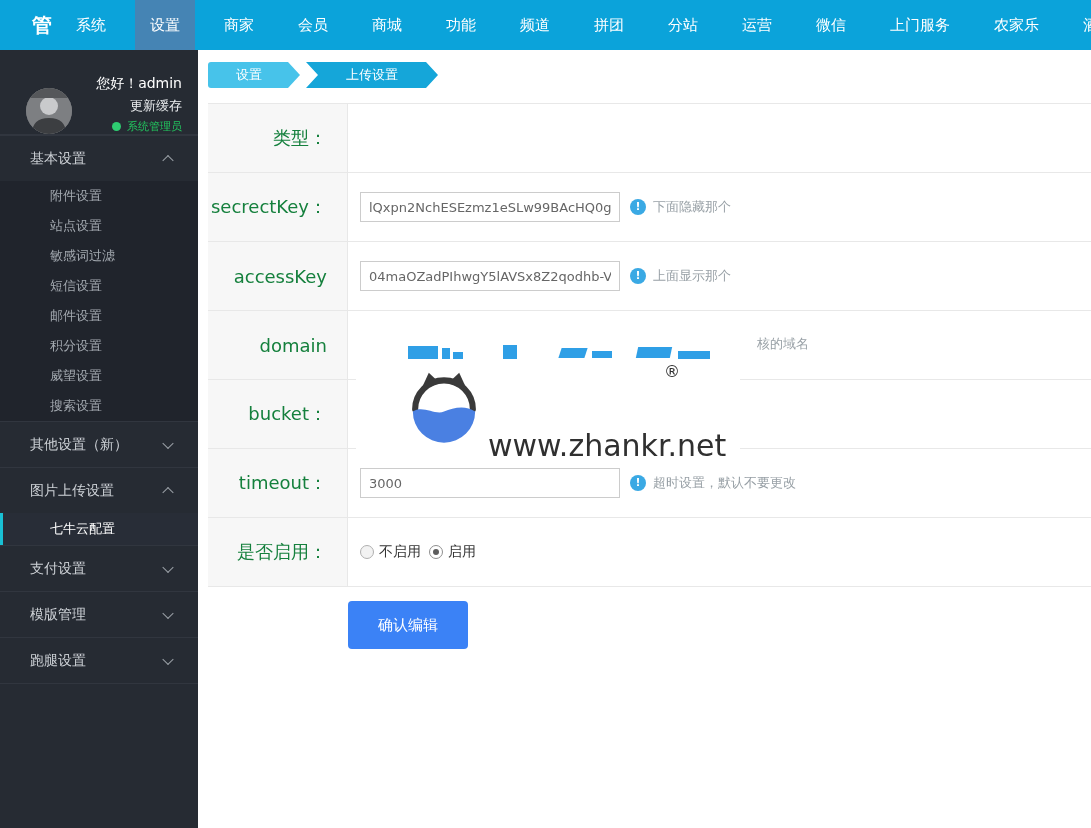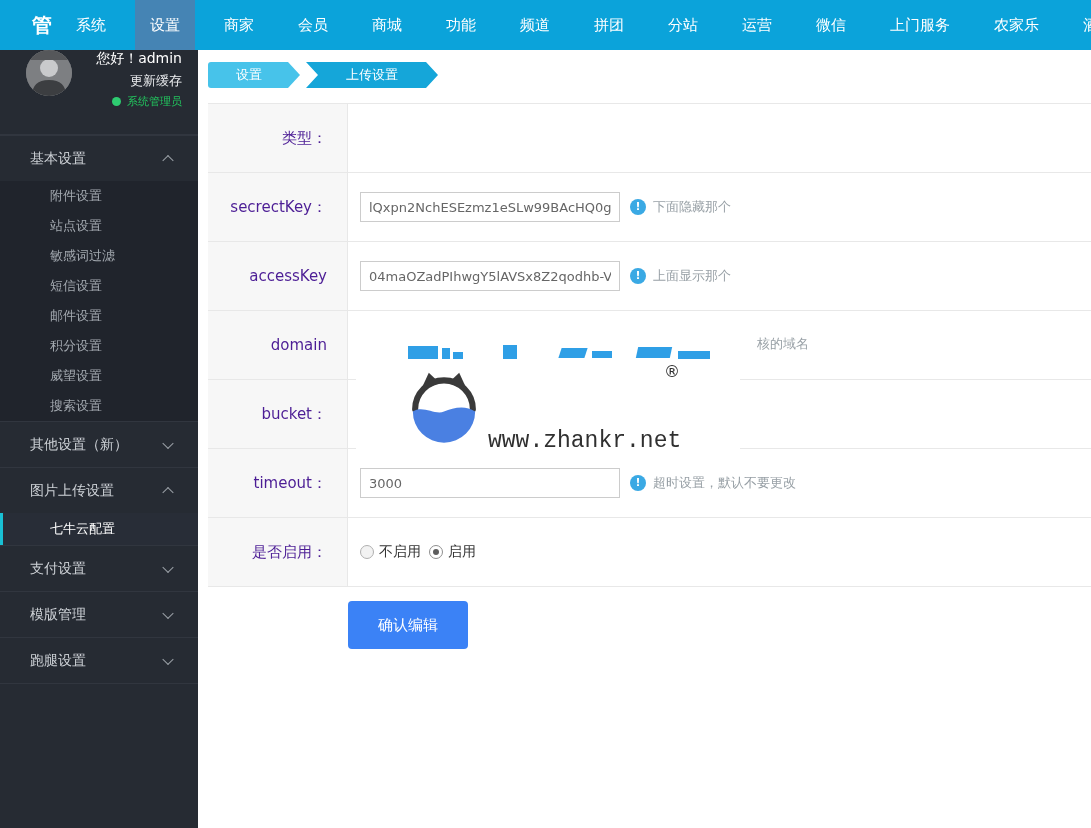--- a/index.html
+++ b/index.html
@@ -13,21 +13,21 @@
   .nav-items { display:flex; list-style:none; }
   .nav-item { color:#fff; font-size:15px; line-height:50px; padding:0 15px;
     margin:0 7px; cursor:pointer; white-space:nowrap; }
   .nav-item.active { background:#4584b4; }
 
   
   .main { display:flex; height:778px; }
 
   
   .sidebar { width:198px; background:#262b33; flex-shrink:0; }
-  .user-panel { height:85px; display:flex; align-items:flex-start;
+  .user-panel { height:85px; display:flex; align-items:flex-end;
     padding:0 16px 0 26px; border-bottom:1px solid #31363f; }
   .avatar { width:46px; height:46px; border-radius:50%; overflow:hidden;
     background:#6b6f74; flex-shrink:0; position:relative; }
   .avatar svg { display:block; }
   .user-info { flex:1; text-align:right; }
   .user-greeting { color:#fff; font-size:14px; margin-bottom:4px; }
   .user-refresh { color:#eceef0; font-size:13px; margin-bottom:4px; cursor:pointer;padding-left:8px; }
   .user-role { color:#22c55e; font-size:11px; display:flex;
     align-items:center; justify-content:flex-end; gap:6px; }
   .status-dot { width:9px; height:9px; border-radius:50%; background:#2ecc71; display:inline-block; }
@@ -55,21 +55,21 @@
     clip-path:polygon(0 0, calc(100% - 12px) 0, 100% 50%, calc(100% - 12px) 100%, 0 100%);
     padding-right:10px; }
   .crumb-2 { width:132px; background:#15a6d9; margin-left:6px;
     clip-path:polygon(0 0, calc(100% - 12px) 0, 100% 50%, calc(100% - 12px) 100%, 0 100%, 12px 50%); }
 
   .form-table { position:absolute; top:53px; left:10px; right:0;
     border-top:1px solid #e8e8e8; }
   .form-row { height:69px; display:flex; border-bottom:1px solid #e8e8e8; position:relative; }
   .cell-label { width:140px; background:#f7f7f7; border-right:1px solid #e8e8e8;
     display:flex; align-items:center; justify-content:flex-end;
-    padding-right:20px; font-size:15px; color:#4c1d95; }
+    padding-right:20px; font-size:18px; color:#15803d; }
   .cell-value { flex:1; display:flex; align-items:center; padding-left:12px; }
   .plain-value { font-size:15px; color:#333; }
   .text-input { width:260px; height:30px; border:1px solid #ccc; padding:0 8px;
     font-size:13px; color:#666; font-family:"DejaVu Sans","Liberation Sans",sans-serif; outline:none; }
   .hint { display:flex; align-items:center; margin-left:10px;
     font-size:13px; color:#98a0a6; }
   .hint-icon { width:16px; height:16px; border-radius:50%; background:#3aa9e4; color:#fff;
     font-size:11px; font-weight:bold; text-align:center; line-height:16px;
     margin-right:7px; flex-shrink:0; }
   .hint-plain { position:absolute; left:549px; top:50%; transform:translateY(-55%);
@@ -96,21 +96,21 @@
   .f3 { left:97px;  top:22px; width:10px; height:7px; }
   .f4 { left:147px; top:15px; width:14px; height:14px; }
   .f5 { left:204px; top:18px; width:26px; height:10px; transform:skewX(-18deg); }
   .f6 { left:236px; top:21px; width:20px; height:7px; }
   .f7 { left:281px; top:17px; width:34px; height:11px; transform:skewX(-12deg); }
   .f8 { left:322px; top:21px; width:32px; height:8px; }
   .wm-cat { position:absolute; left:50px; top:38px; }
   .wm-title { position:absolute; left:130px; top:30px; font-size:54px; font-weight:bold;
     color:#303030; letter-spacing:3px; line-height:1; }
   .wm-reg { position:absolute; left:308px; top:32px; font-size:16px; color:#303030; }
-  .wm-url { position:absolute; left:132px; top:98px; font-size:23px; color:#303030;font-family:Liberation Mono, monospace; }
+  .wm-url { position:absolute; left:132px; top:98px; font-size:30px; color:#303030; }
 </style>
 </head>
 <body>
 
 <div class="navbar">
   <div class="brand">管理中心</div>
   <ul class="nav-items">
     <li class="nav-item">系统</li>
     <li class="nav-item active">设置</li>
     <li class="nav-item">商家</li>

